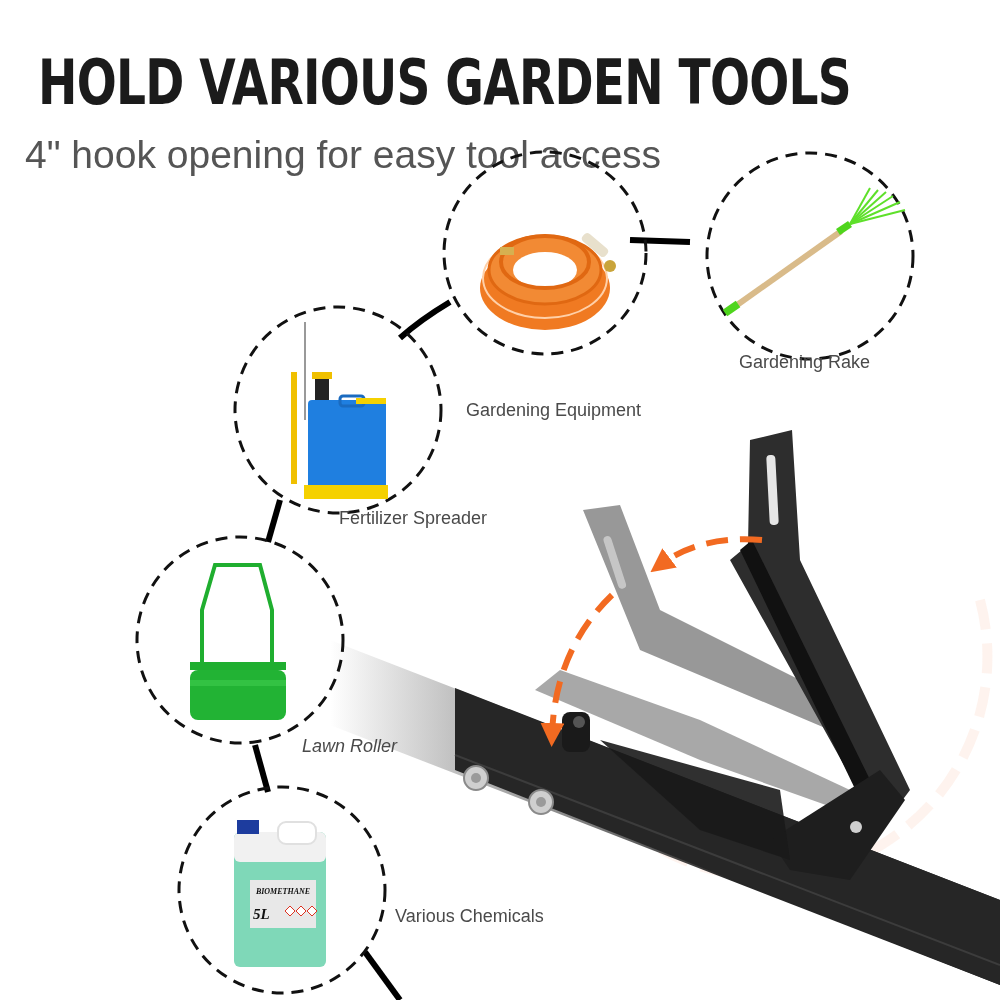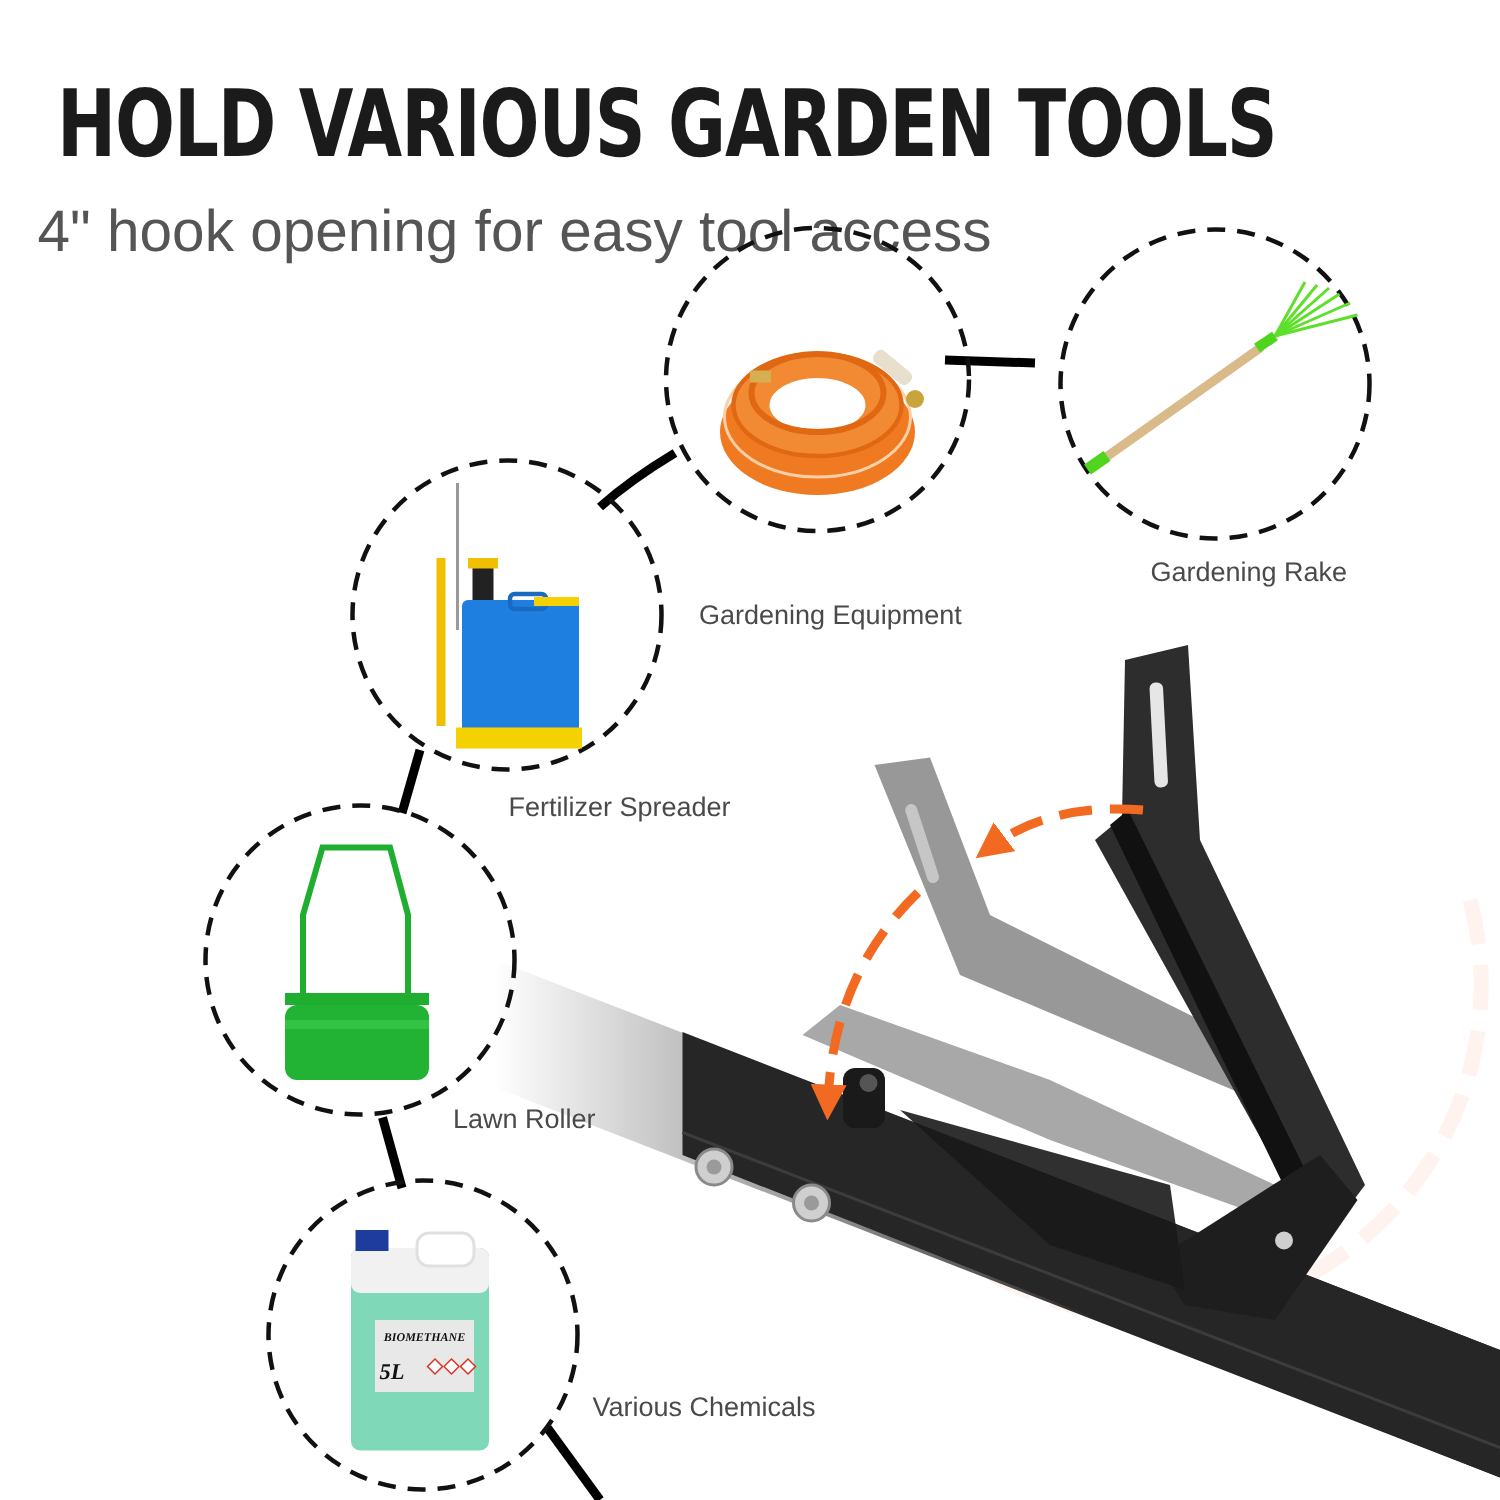--- a/index.html
+++ b/index.html
@@ -144,16 +144,16 @@
     <text x="253" y="919" font-family="Liberation Serif, serif" font-weight="bold" font-style="italic" font-size="15" fill="#111">5L</text>
     <g fill="#fff" stroke="#d32" stroke-width="1">
       <polygon points="285,911 290,906 295,911 290,916"></polygon>
       <polygon points="296,911 301,906 306,911 301,916"></polygon>
       <polygon points="307,911 312,906 317,911 312,916"></polygon>
     </g>
   </g>
 </svg>
 
 <div class="label" style="left:466px; top:400px;">Gardening Equipment</div>
-<div class="label" style="left:739px; top:371px;margin-left:28px;">Gardening Rake</div>
-<div class="label" style="left:339px; top:528px;">Fertilizer Spreader</div>
-<div class="label" style="left:302px; top:736px;">Lawn Roller</div>
-<div class="label" style="left:395px; top:928px;">Various Chemicals</div>
+<div class="label" style="left:739px; top:352px;">Gardening Rake</div>
+<div class="label" style="left:339px; top:508px;">Fertilizer Spreader</div>
+<div class="label" style="left:302px; top:736px;font-style:italic;">Lawn Roller</div>
+<div class="label" style="left:395px; top:906px;">Various Chemicals</div>
 
 </body></html>

